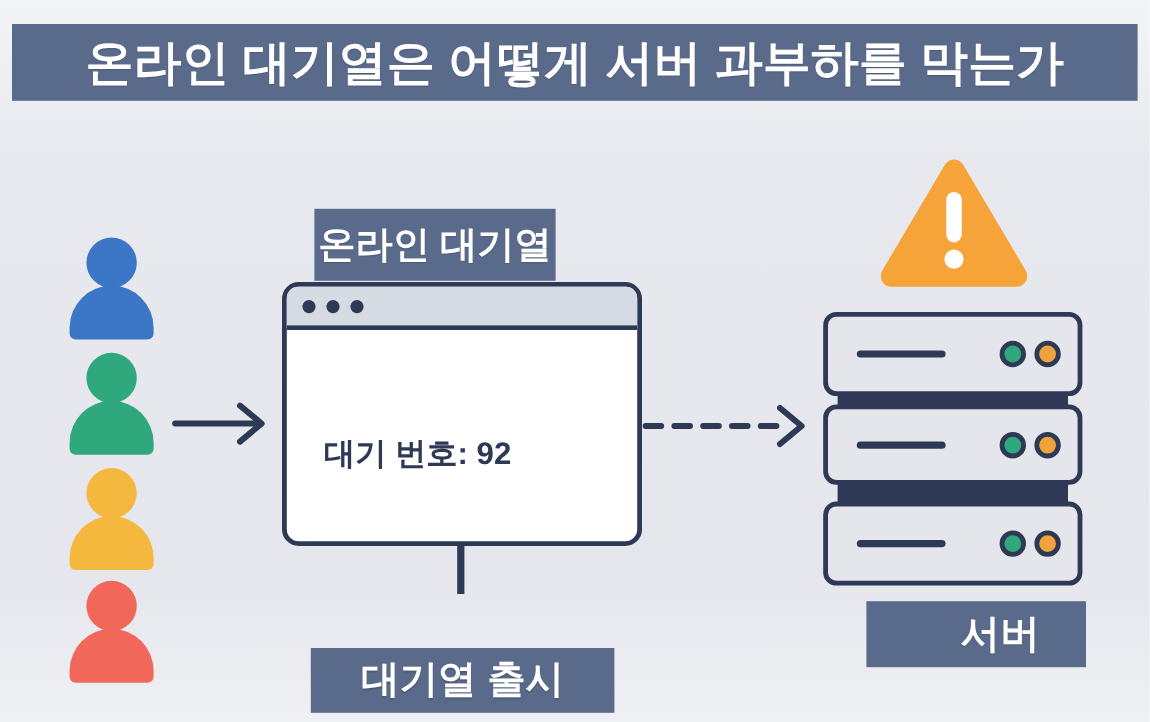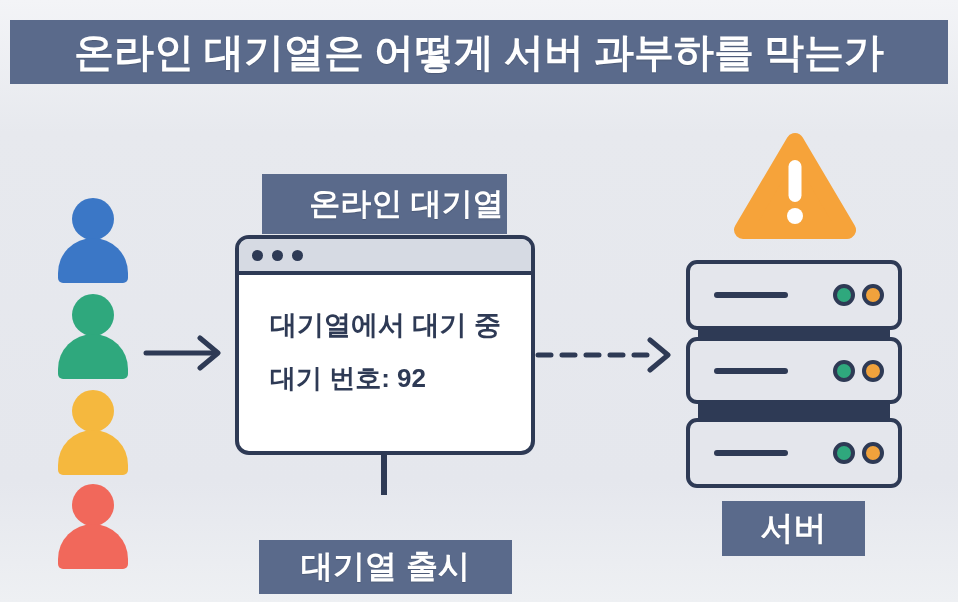--- a/index.html
+++ b/index.html
@@ -10,40 +10,39 @@
   }
   .abs{position:absolute;}
 
   
   .banner{
     left:10px;top:20px;width:938px;height:64px;
     background:var(--slate,#5a6a8b);
     color:#fff;font-weight:bold;font-size:40px;letter-spacing:0px;
     display:flex;align-items:center;justify-content:center;
     text-shadow:0 1px 1px rgba(0,0,0,.15);
-    font-family:Liberation Serif, serif;
   }
 
   
   .person{width:70px;height:85px;}
   .person .head{position:absolute;left:14px;top:0;width:42px;height:42px;border-radius:50%;background:var(--pc,#888);}
   .person .torso{position:absolute;left:0;bottom:0;width:70px;height:45px;border-radius:35px 35px 5px 5px;background:var(--pc,#888);}
 
   
   svg.arrow line, svg.arrow path{stroke:var(--navy,#2e3a55);stroke-width:5;fill:none;stroke-linecap:round;stroke-linejoin:round;}
 
   
   .badge{
     background:var(--slate,#5a6a8b);color:#fff;font-weight:bold;
     display:flex;align-items:center;justify-content:center;
     text-shadow:0 1px 1px rgba(0,0,0,.15);
   }
-  .queue-badge{left:262px;top:174px;width:201px;height:60px;font-size:31px;z-index:1;padding-left:44px;}
+  .queue-badge{left:262px;top:174px;width:201px;height:60px;font-size:31px;z-index:1;}
   .launch-badge{left:259px;top:492px;width:253px;height:54px;font-size:32px;margin-top:48px;}
-  .server-badge{left:722px;top:501px;width:143px;height:55px;font-size:33px;}
+  .server-badge{left:722px;top:501px;width:143px;height:55px;font-size:33px;padding-left:40px;}
 
   
   .window{
     left:235px;top:235px;width:300px;height:220px;z-index:2;
     background:var(--window_bg,#fff);
     border:4px solid var(--navy,#2e3a55);border-radius:14px;
     box-sizing:border-box;
   }
   .titlebar{
     position:absolute;left:0;top:0;right:0;height:32px;
@@ -105,21 +104,20 @@
 </svg>
 
 <div class="abs badge queue-badge">온라인 대기열</div>
 
 <div class="abs window">
   <div class="titlebar">
     <div class="dot"></div>
     <div class="dot"></div>
     <div class="dot"></div>
   </div>
-  <div class="win-line win-line1">대기열에서 대기 중</div>
   <div class="win-line win-line2">대기 번호: 92</div>
 </div>
 
 <div class="abs v-connector"></div>
 <div class="abs badge launch-badge">대기열 출시</div>
 
 <svg class="abs arrow" style="left:532px;top:337px;" width="150" height="40" viewBox="0 0 150 40">
   <line x1="6" y1="18" x2="122" y2="18" stroke-dasharray="13 11"></line>
   <path d="M118 3 L136 18 L118 33"></path>
 </svg>

